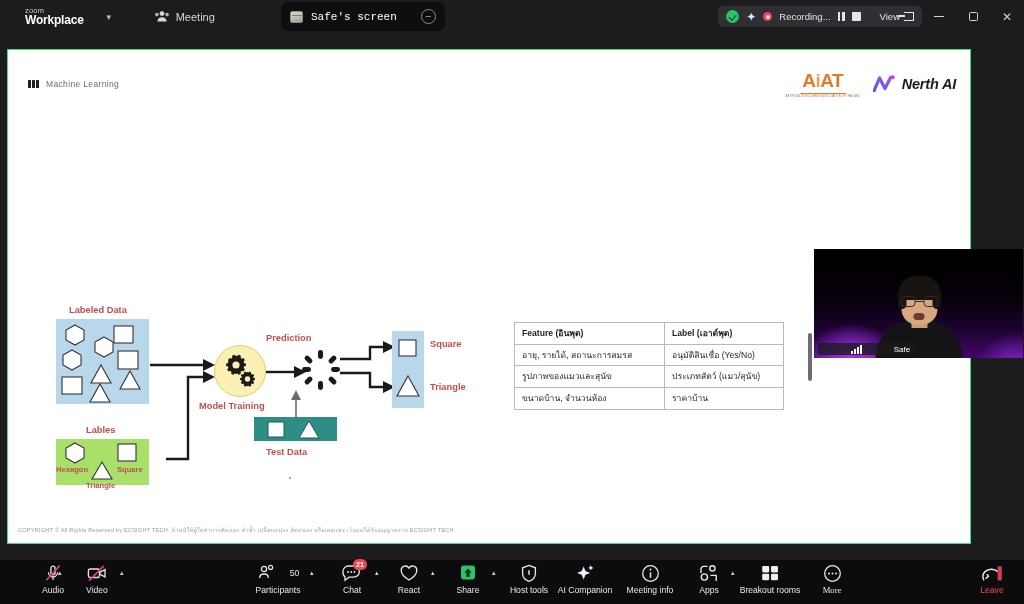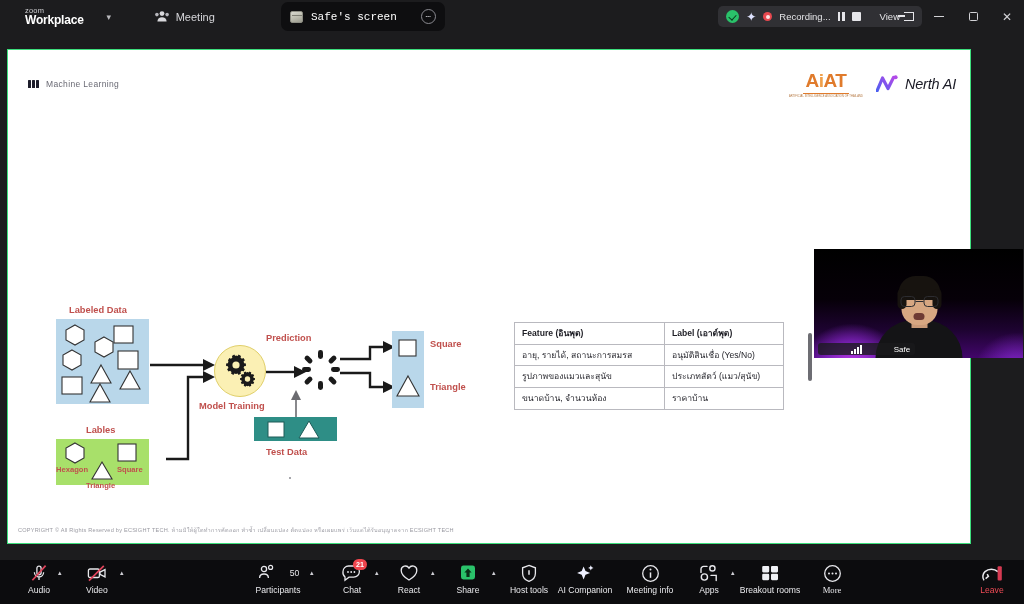--- a/index.html
+++ b/index.html
@@ -86,21 +86,21 @@
 
   #brand-row { position:absolute; right:14px; top:20px; display:flex; align-items:center; gap:13px; }
   .aiat { display:flex; flex-direction:column; align-items:center; }
   .aiat .word { font-size:19px; font-weight:bold; color:#e07b2c; letter-spacing:-.5px; font-family:"Liberation Sans",sans-serif; }
   .aiat .word .i { color:#f0a04b; }
   .aiat .rule { width:46px;height:1.4px;background:#e07b2c;margin-top:.5px; }
   .aiat .sub { font-size:2.6px;color:#b07037;letter-spacing:.1px;margin-top:1px; }
   .nerth { display:flex; align-items:center; gap:6px; }
   .nerth .mark { width:23px;height:17px;position:relative; }
   .nerth .mark svg{display:block}
-  .nerth .txt{font-size:14.5px;font-weight:normal;color:#1b1b26;font-style:italic;letter-spacing:-.2px;}
+  .nerth .txt{font-size:14.5px;font-weight:bold;color:#1b1b26;font-style:italic;letter-spacing:-.2px;}
 
   #slide-title {
     position:absolute; left:28px; top:113px;
     font-size:27px; font-weight:bold; color:#16161c; letter-spacing:-.4px;
   }
   #slide-body {
     position:absolute; left:28px; top:172px; width:700px;
     font-size:15.4px; line-height:1.53; color:#2b2b33;
   }
 
@@ -430,21 +430,21 @@
         <i></i>
         <i></i>
         <i></i>
       </span>
     <span>Safe</span>
   </div>
 </div>
 
 <div id="bottombar">
 
-  <div class="tb-item" style="left:39px;justify-content:space-between;">
+  <div class="tb-item" style="left:53px;justify-content:space-between;">
     <div class="tb-ico">
       <svg width="20" height="20" viewBox="0 0 20 20">
         <path d="M10 3.2a2.1 2.1 0 0 1 2.1 2.1v4.5a2.1 2.1 0 0 1-4.2 0V5.3A2.1 2.1 0 0 1 10 3.2z" fill="none" stroke="#e8e8ec" stroke-width="1.3"></path>
         <path d="M5.4 9.3a4.6 4.6 0 0 0 9.2 0" fill="none" stroke="#e8e8ec" stroke-width="1.3"></path>
         <path d="M10 14v3" stroke="#e8e8ec" stroke-width="1.3"></path>
         <path d="M3.4 17.2L16.6 2.6" stroke="#e0455c" stroke-width="1.7"></path>
       </svg>
     </div>
     <div class="tb-label">Audio</div>
   </div>

